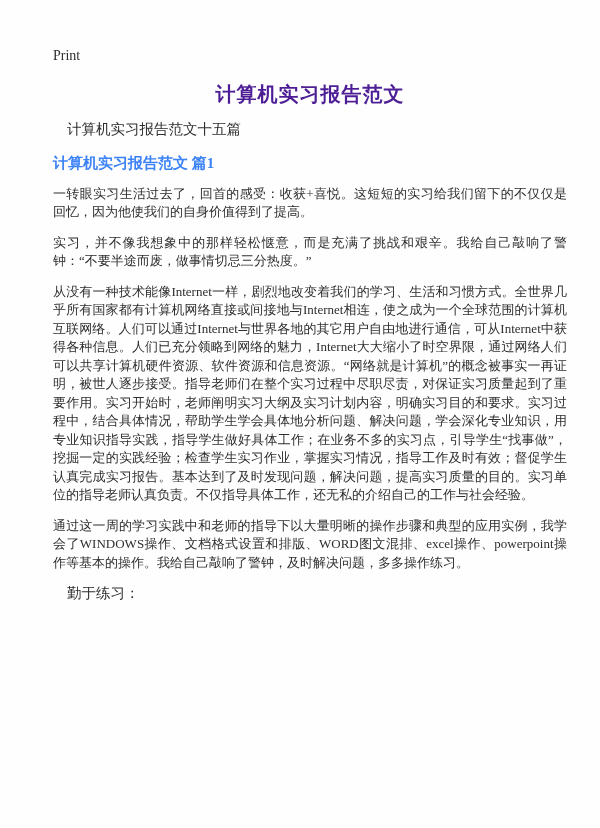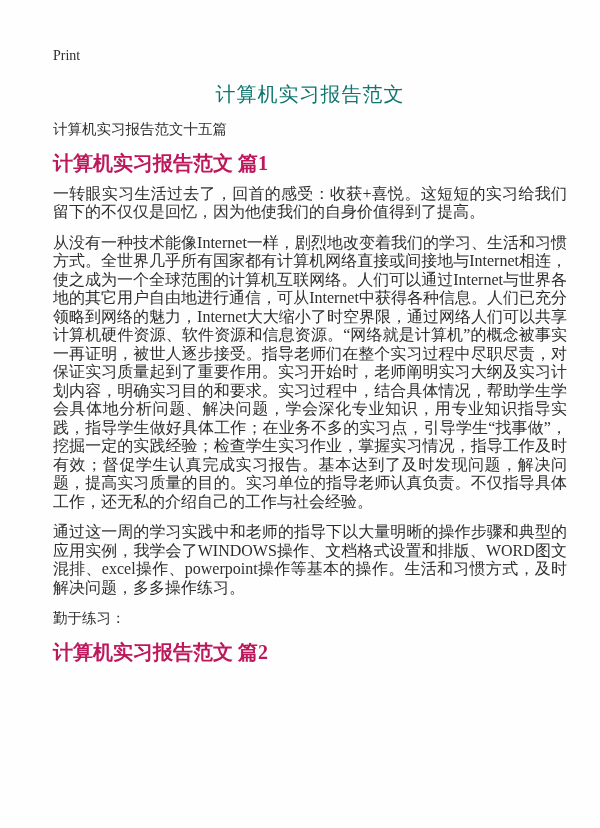--- a/index.html
+++ b/index.html
@@ -28,71 +28,71 @@
     display: inline-block;
     cursor: pointer;
     background: none;
     border: none;
     padding: 0;
     font-family: "Liberation Serif", "DejaVu Serif", serif;
   }
   h1.doc-title {
     font-size: 20px;
     line-height: 26px;
-    font-weight: normal;
+    font-weight: bold;
     text-align: center;
     margin: 17px 0 13px 0;
-    color: #0f766e;
+    color: #4c1d95;
     letter-spacing: 1px;
   }
   .doc-subtitle {
     font-size: 14.5px;
     line-height: 18px;
     margin: 0 0 13px 0;
   }
   h2.section-heading {
-    font-size: 20px;
+    font-size: 15px;
     line-height: 18px;
     font-weight: bold;
     margin: 15px 0 13px 0;
-    color: #be185d;
+    color: #3b82f6;
   }
   p.body-paragraph {
-    font-size: 16px;
+    font-size: 13px;
     line-height: 18.5px;
     margin: 0 0 12px 0;
     text-align: justify;
     word-break: break-all;
   }
   p.plain-line {
     font-size: 14.5px;
     line-height: 18.5px;
-    margin: 0 0 13px 0;
+    margin: 0 0 13px 14px;
   }
 </style>
 </head>
 <body>
 
 <div class="page">
 
   <button class="print-link">Print</button>
 
   <h1 class="doc-title">计算机实习报告范文</h1>
 
   <p class="doc-subtitle plain-line">计算机实习报告范文十五篇</p>
 
   <h2 class="section-heading">计算机实习报告范文 篇1</h2>
 
   <p class="body-paragraph">一转眼实习生活过去了，回首的感受：收获+喜悦。这短短的实习给我们留下的不仅仅是回忆，因为他使我们的自身价值得到了提高。</p>
 
+  <p class="body-paragraph">实习，并不像我想象中的那样轻松惬意，而是充满了挑战和艰辛。我给自己敲响了警钟：“不要半途而废，做事情切忌三分热度。”</p>
 
   <p class="body-paragraph">从没有一种技术能像Internet一样，剧烈地改变着我们的学习、生活和习惯方式。全世界几乎所有国家都有计算机网络直接或间接地与Internet相连，使之成为一个全球范围的计算机互联网络。人们可以通过Internet与世界各地的其它用户自由地进行通信，可从Internet中获得各种信息。人们已充分领略到网络的魅力，Internet大大缩小了时空界限，通过网络人们可以共享计算机硬件资源、软件资源和信息资源。“网络就是计算机”的概念被事实一再证明，被世人逐步接受。指导老师们在整个实习过程中尽职尽责，对保证实习质量起到了重要作用。实习开始时，老师阐明实习大纲及实习计划内容，明确实习目的和要求。实习过程中，结合具体情况，帮助学生学会具体地分析问题、解决问题，学会深化专业知识，用专业知识指导实践，指导学生做好具体工作；在业务不多的实习点，引导学生“找事做”，挖掘一定的实践经验；检查学生实习作业，掌握实习情况，指导工作及时有效；督促学生认真完成实习报告。基本达到了及时发现问题，解决问题，提高实习质量的目的。实习单位的指导老师认真负责。不仅指导具体工作，还无私的介绍自己的工作与社会经验。</p>
 
-  <p class="body-paragraph">通过这一周的学习实践中和老师的指导下以大量明晰的操作步骤和典型的应用实例，我学会了WINDOWS操作、文档格式设置和排版、WORD图文混排、excel操作、powerpoint操作等基本的操作。生活和习惯方式，及时解决问题，多多操作练习。</p>
+  <p class="body-paragraph">通过这一周的学习实践中和老师的指导下以大量明晰的操作步骤和典型的应用实例，我学会了WINDOWS操作、文档格式设置和排版、WORD图文混排、excel操作、powerpoint操作等基本的操作。我给自己敲响了警钟，及时解决问题，多多操作练习。</p>
 
   <p class="plain-line">勤于练习：</p>
 
 
 
 
-  <h2 class="section-heading">计算机实习报告范文 篇2</h2>
 
 </div>
 
 </body></html>

